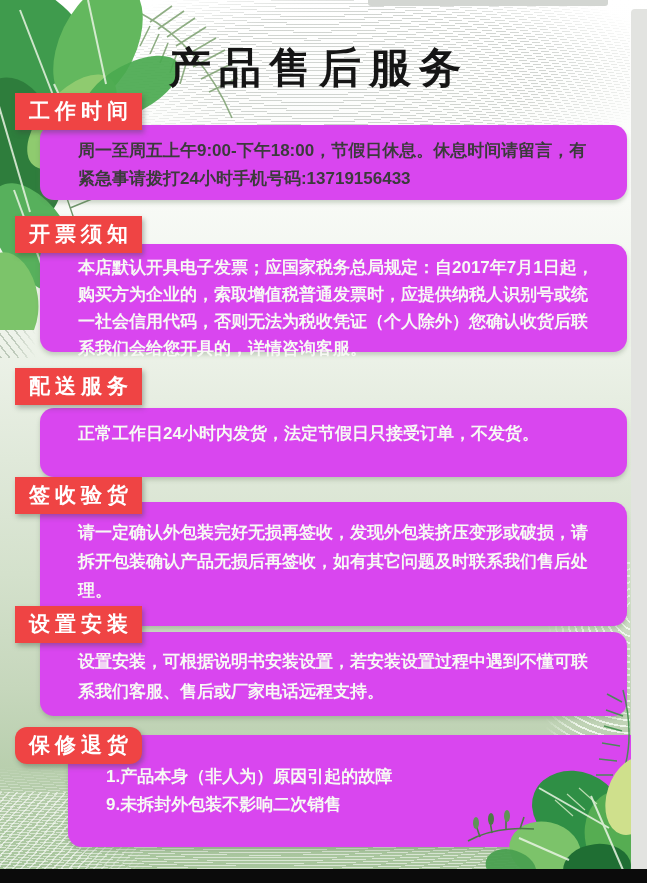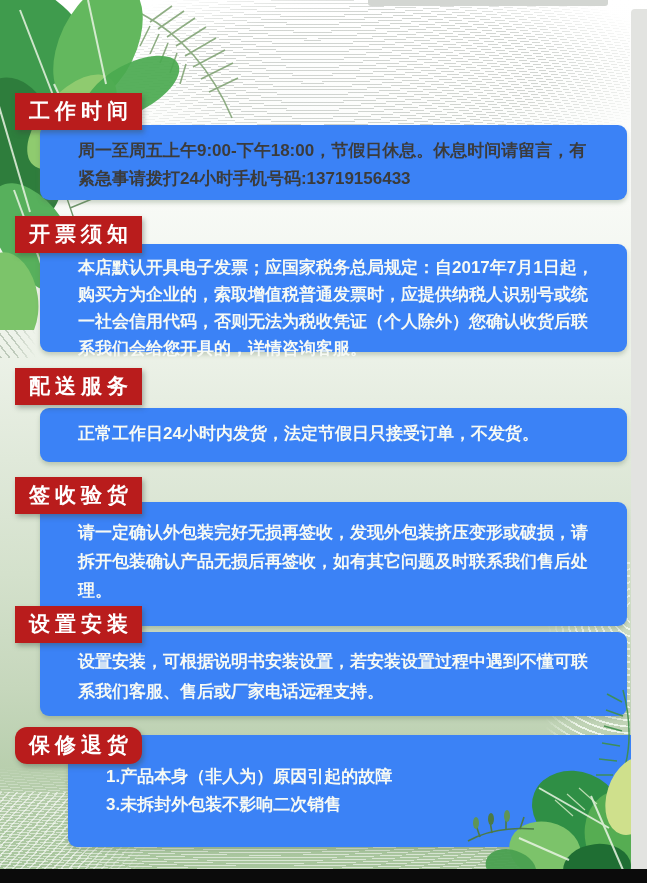--- a/index.html
+++ b/index.html
@@ -63,41 +63,41 @@
     background:#0b0b0b;z-index:10;}
 
   .title{
     position:absolute;left:0;top:40px;width:630px;z-index:5;
     text-align:center;font-size:42px;font-weight:700;color:#151515;
     letter-spacing:8px;text-indent:8px;
   }
 
   .sec-head{
     position:absolute;left:15px;z-index:6;
-    background:#b91c1c;color:#ffffff;
+    background:#ef4444;color:#ffffff;
     font-size:21px;font-weight:700;letter-spacing:5px;
     padding:4px 9px 5px 14px;
     box-shadow:2px 3px 5px rgba(55,70,55,.38);
     white-space:nowrap;
   }
   .sec-body{
     position:absolute;left:40px;width:587px;z-index:5;
-    background:#3b82f6;border-radius:9px;
+    background:#d946ef;border-radius:14px;
     box-shadow:0 3px 4px rgba(95,120,90,.30);
     box-sizing:border-box;
     font-size:17px;font-weight:700;line-height:28px;
     padding:12px 26px 10px 38px;
     color:#f7faf4;
   }
   .sec-body.dark{color:#3b3b3b;}
 
   
   .h1{top:93px;}  .b1{top:125px;height:75px;}
   .h2{top:216px;} .b2{top:244px;height:108px;line-height:27px;padding-top:10px;}
-  .h3{top:368px;} .b3{top:408px;height:54px;}
+  .h3{top:368px;} .b3{top:408px;height:69px;}
   .h4{top:477px;} .b4{top:502px;height:124px;padding-top:16px;line-height:29px;}
   .h5{top:606px;} .b5{top:632px;height:84px;padding-top:15px;line-height:30px;}
   .h6{top:727px;border-radius:12px;} .b6{top:735px;height:112px;padding-top:28px;line-height:28px;margin-left:28px;}
 
   .deco{position:absolute;pointer-events:none;}
   .leaves-tl{left:0;top:0;z-index:1;}
   .leaves-br{left:427px;top:688px;z-index:6;}
   .sprig{left:462px;top:803px;z-index:6;}
 </style>
 </head>
@@ -167,37 +167,38 @@
   <svg class="deco sprig" width="80" height="42" viewBox="0 0 80 42">
     <g stroke="#4c7a46" stroke-width="1.6" fill="none">
       <path d="M6,38 C24,28 44,24 72,26"></path>
       <path d="M18,34 L14,22 M30,30 L28,18 M44,27 L44,15 M58,26 L62,14"></path>
     </g>
     <ellipse cx="14" cy="20" rx="3" ry="6" fill="#5f9455"></ellipse>
     <ellipse cx="29" cy="16" rx="3" ry="6" fill="#4c7a46"></ellipse>
     <ellipse cx="45" cy="13" rx="3" ry="6" fill="#5f9455"></ellipse>
   </svg>
 
+  <div class="title">产品售后服务</div>
 
   <div class="sec-head h1">工作时间</div>
   <div class="sec-body dark b1">周一至周五上午9:00-下午18:00，节假日休息。休息时间请留言，有紧急事请拨打24小时手机号码:13719156433</div>
 
   <div class="sec-head h2">开票须知</div>
   <div class="sec-body b2">本店默认开具电子发票；应国家税务总局规定：自2017年7月1日起，购买方为企业的，索取增值税普通发票时，应提供纳税人识别号或统一社会信用代码，否则无法为税收凭证（个人除外）您确认收货后联系我们会给您开具的，详情咨询客服。</div>
 
   <div class="sec-head h3">配送服务</div>
   <div class="sec-body b3">正常工作日24小时内发货，法定节假日只接受订单，不发货。</div>
 
   <div class="sec-head h4">签收验货</div>
   <div class="sec-body b4">请一定确认外包装完好无损再签收，发现外包装挤压变形或破损，请拆开包装确认产品无损后再签收，如有其它问题及时联系我们售后处理。</div>
 
   <div class="sec-head h5">设置安装</div>
   <div class="sec-body b5">设置安装，可根据说明书安装设置，若安装设置过程中遇到不懂可联系我们客服、售后或厂家电话远程支持。</div>
 
   <div class="sec-head h6">保修退货</div>
   <div class="sec-body b6">
     <div>1.产品本身（非人为）原因引起的故障</div>
-    <div>3.未拆封外包装不影响二次销售</div>
+    <div>9.未拆封外包装不影响二次销售</div>
   </div>
 
   <div class="right-strip"></div>
   <div class="bottom-bar"></div>
 </div>
 
 </body></html>

